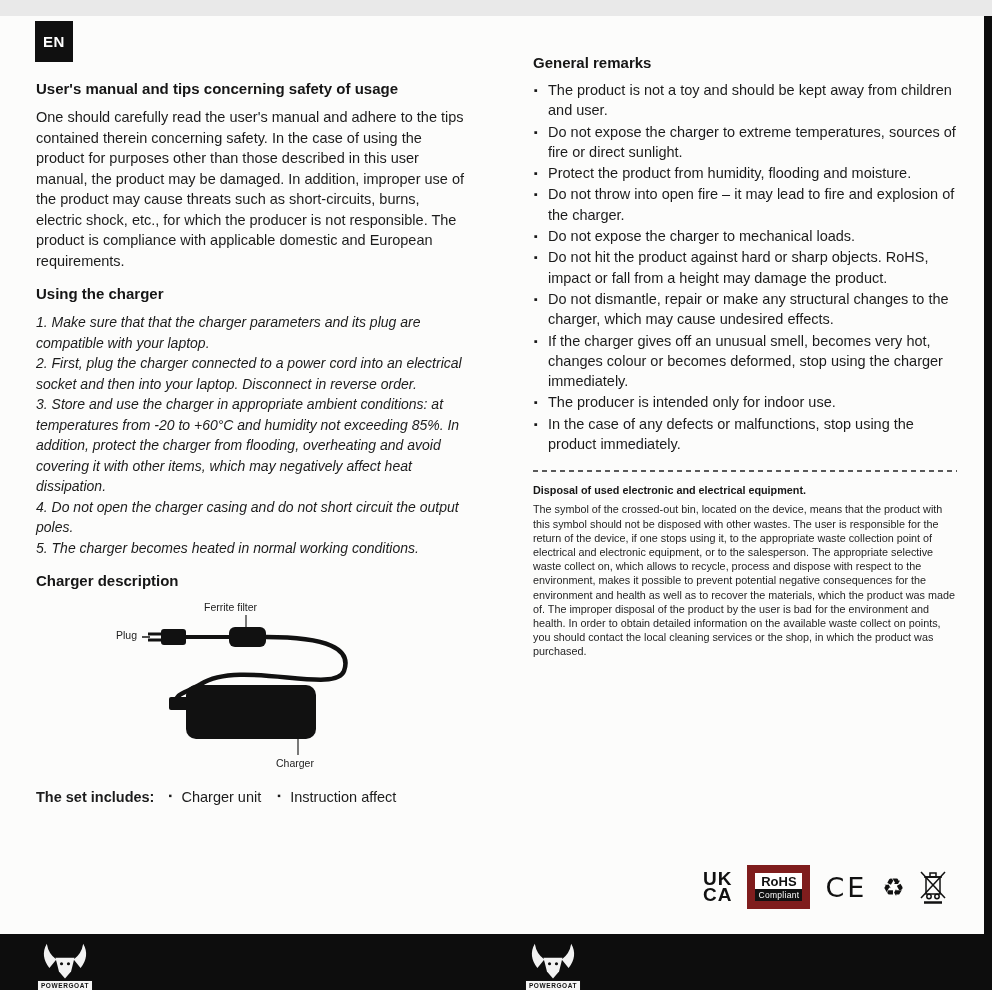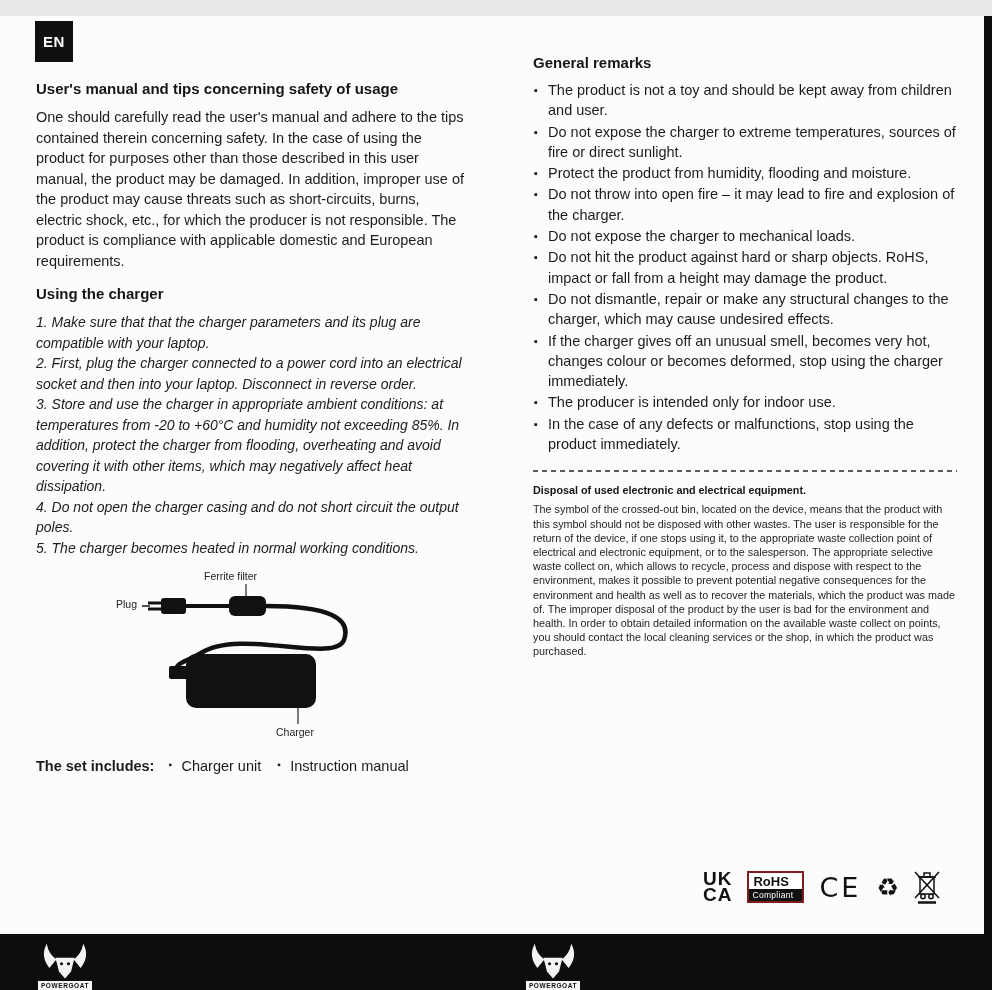--- a/index.html
+++ b/index.html
@@ -60,21 +60,21 @@
   }
   .fine-head { font-size:10.8px; font-weight:bold; margin-bottom:6px; color:#161616; }
   .fine-body { font-size:10.8px; line-height:14.2px; color:#242424; }
 
   
   .marks {
     position:absolute; left:703px; top:846px; width:252px; height:50px;
     display:flex; align-items:center; gap:15px;
   }
   .ukca { font-weight:bold; font-size:19px; line-height:16px; letter-spacing:1px; color:#111; }
-  .rohs { border:2px solid #7f1d1d; min-width:57px; background:#fff; }
+  .rohs { border:8px solid #7f1d1d; text-align:center; min-width:57px; background:#fff; }
   .rohs .r-top { font-size:13px; font-weight:bold; padding:1px 4px 0; color:#111; }
   .rohs .r-bot { font-size:8.5px; background:#111; color:#fff; padding:1px 3px; letter-spacing:.3px; }
   .ce { font-size:27px; letter-spacing:3px; color:#111; font-family:"DejaVu Sans", sans-serif; }
   .recycle { font-size:25px; color:#111; line-height:1; }
 
   
   .goat-logo { position:absolute; top:924px; width:54px; display:flex; flex-direction:column; align-items:center; }
   .goat-logo.first { left:38px; }
   .goat-logo.second { left:526px; }
   .goat-banner {
@@ -96,20 +96,21 @@
 
     <h2 class="sec mt">Using the charger</h2>
     <div class="steps">
         <p>1. Make sure that that the charger parameters and its plug are compatible with your laptop.</p>
         <p>2. First, plug the charger connected to a power cord into an electrical socket and then into your laptop. Disconnect in reverse order.</p>
         <p>3. Store and use the charger in appropriate ambient conditions: at temperatures from -20 to +60°C and humidity not exceeding 85%. In addition, protect the charger from flooding, overheating and avoid covering it with other items, which may negatively affect heat dissipation.</p>
         <p>4. Do not open the charger casing and do not short circuit the output poles.</p>
         <p>5. The charger becomes heated in normal working conditions.</p>
       </div>
 
+    <h2 class="sec mt" style="margin-bottom:2px;">Charger description</h2>
 
     <div class="diagram">
       <svg width="430" height="180" viewBox="0 0 430 180">
 
         <line x1="210" y1="18" x2="210" y2="31" stroke="#222" stroke-width="1.2"></line>
         <line x1="106" y1="40" x2="114" y2="40" stroke="#222" stroke-width="1.6"></line>
         <line x1="262" y1="142" x2="262" y2="158" stroke="#222" stroke-width="1.2"></line>
 
         <rect x="112" y="35.5" width="13" height="3" fill="#111"></rect>
         <rect x="112" y="41.5" width="13" height="3" fill="#111"></rect>
@@ -128,21 +129,21 @@
       </svg>
       <span class="dlabel lbl-ferrite">Ferrite filter</span>
       <span class="dlabel lbl-plug">Plug</span>
       <span class="dlabel lbl-charger">Charger</span>
     </div>
 
     <div class="set-row">
       <span class="set-label">The set includes:</span>
       <ul>
           <li>Charger unit</li>
-          <li>Instruction manual</li>
+          <li>Instruction affect</li>
         </ul>
     </div>
   </div>
 
   <div class="col-right">
     <h2 class="sec" style="margin-bottom:9px;">General remarks</h2>
     <ul class="sq">
         <li>The product is not a toy and should be kept away from children and user.</li>
         <li>Do not expose the charger to extreme temperatures, sources of fire or direct sunlight.</li>
         <li>Protect the product from humidity, flooding and moisture.</li>

